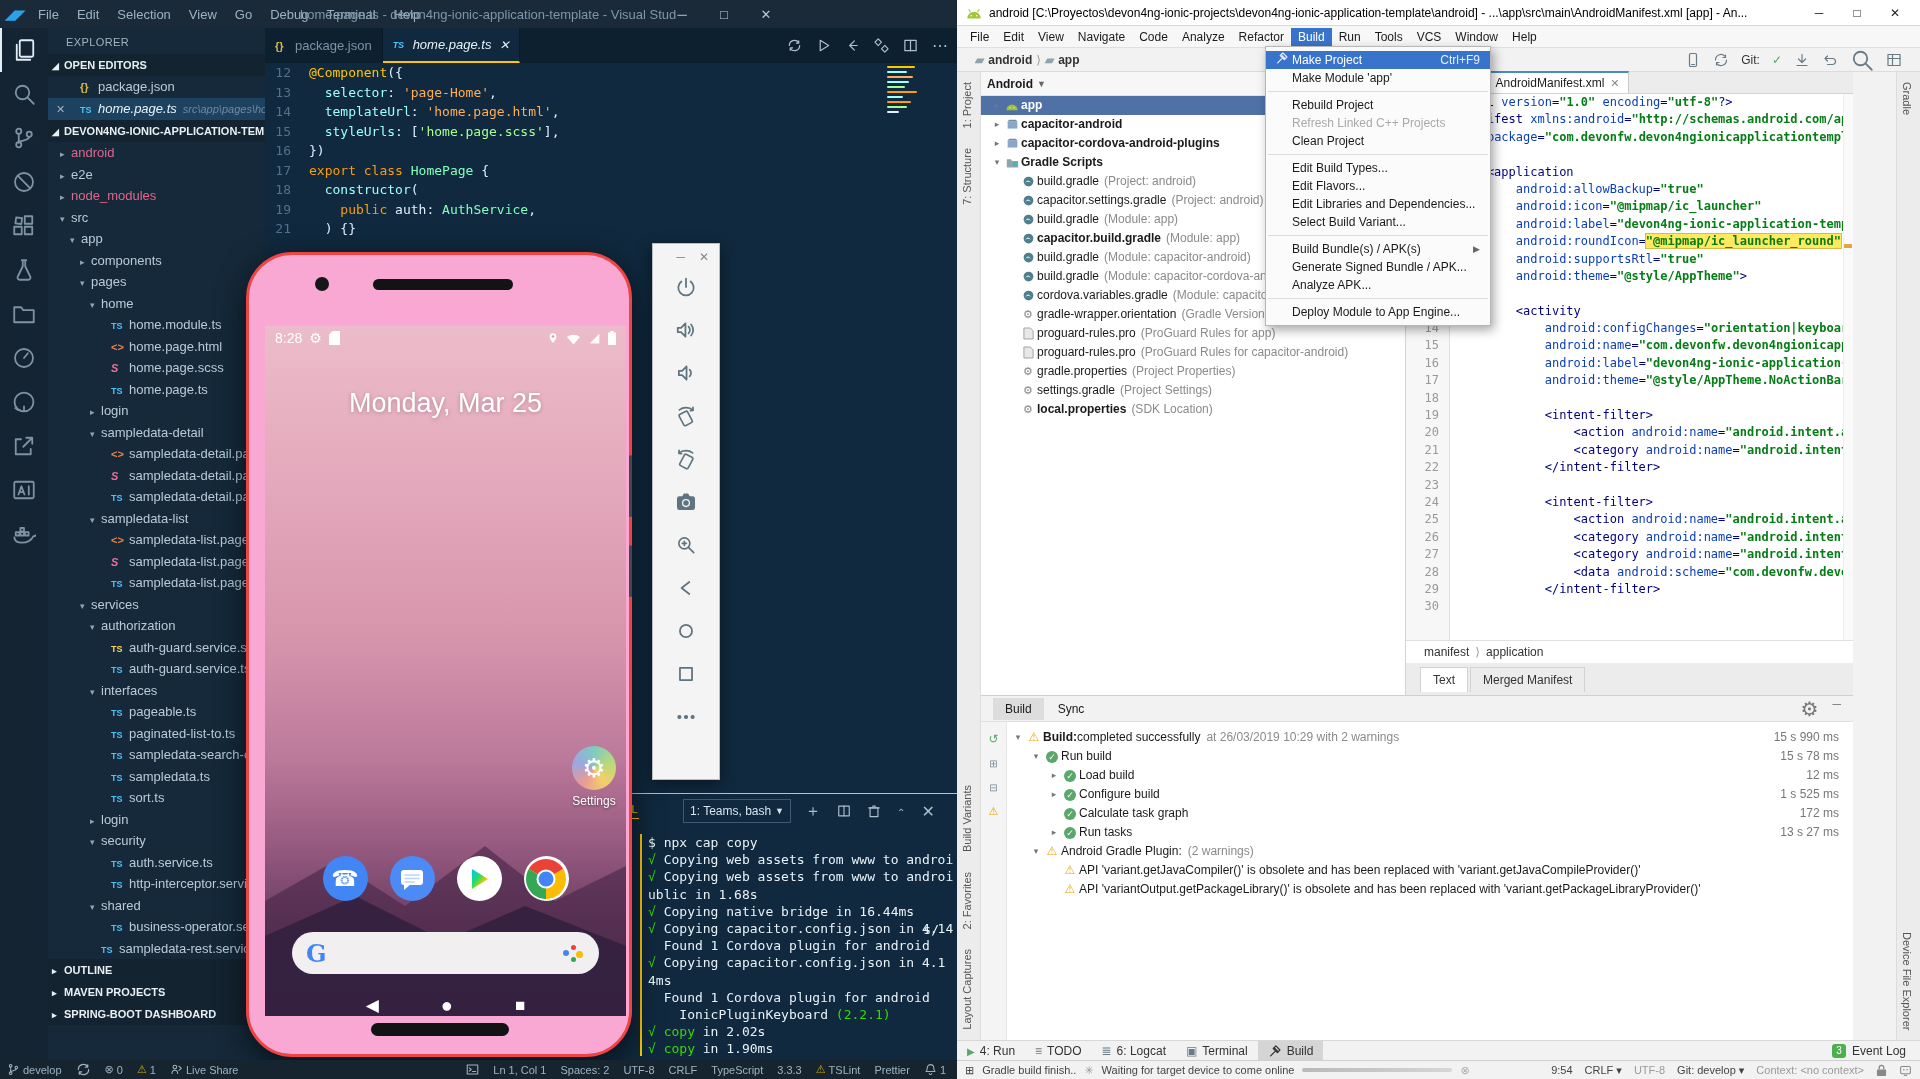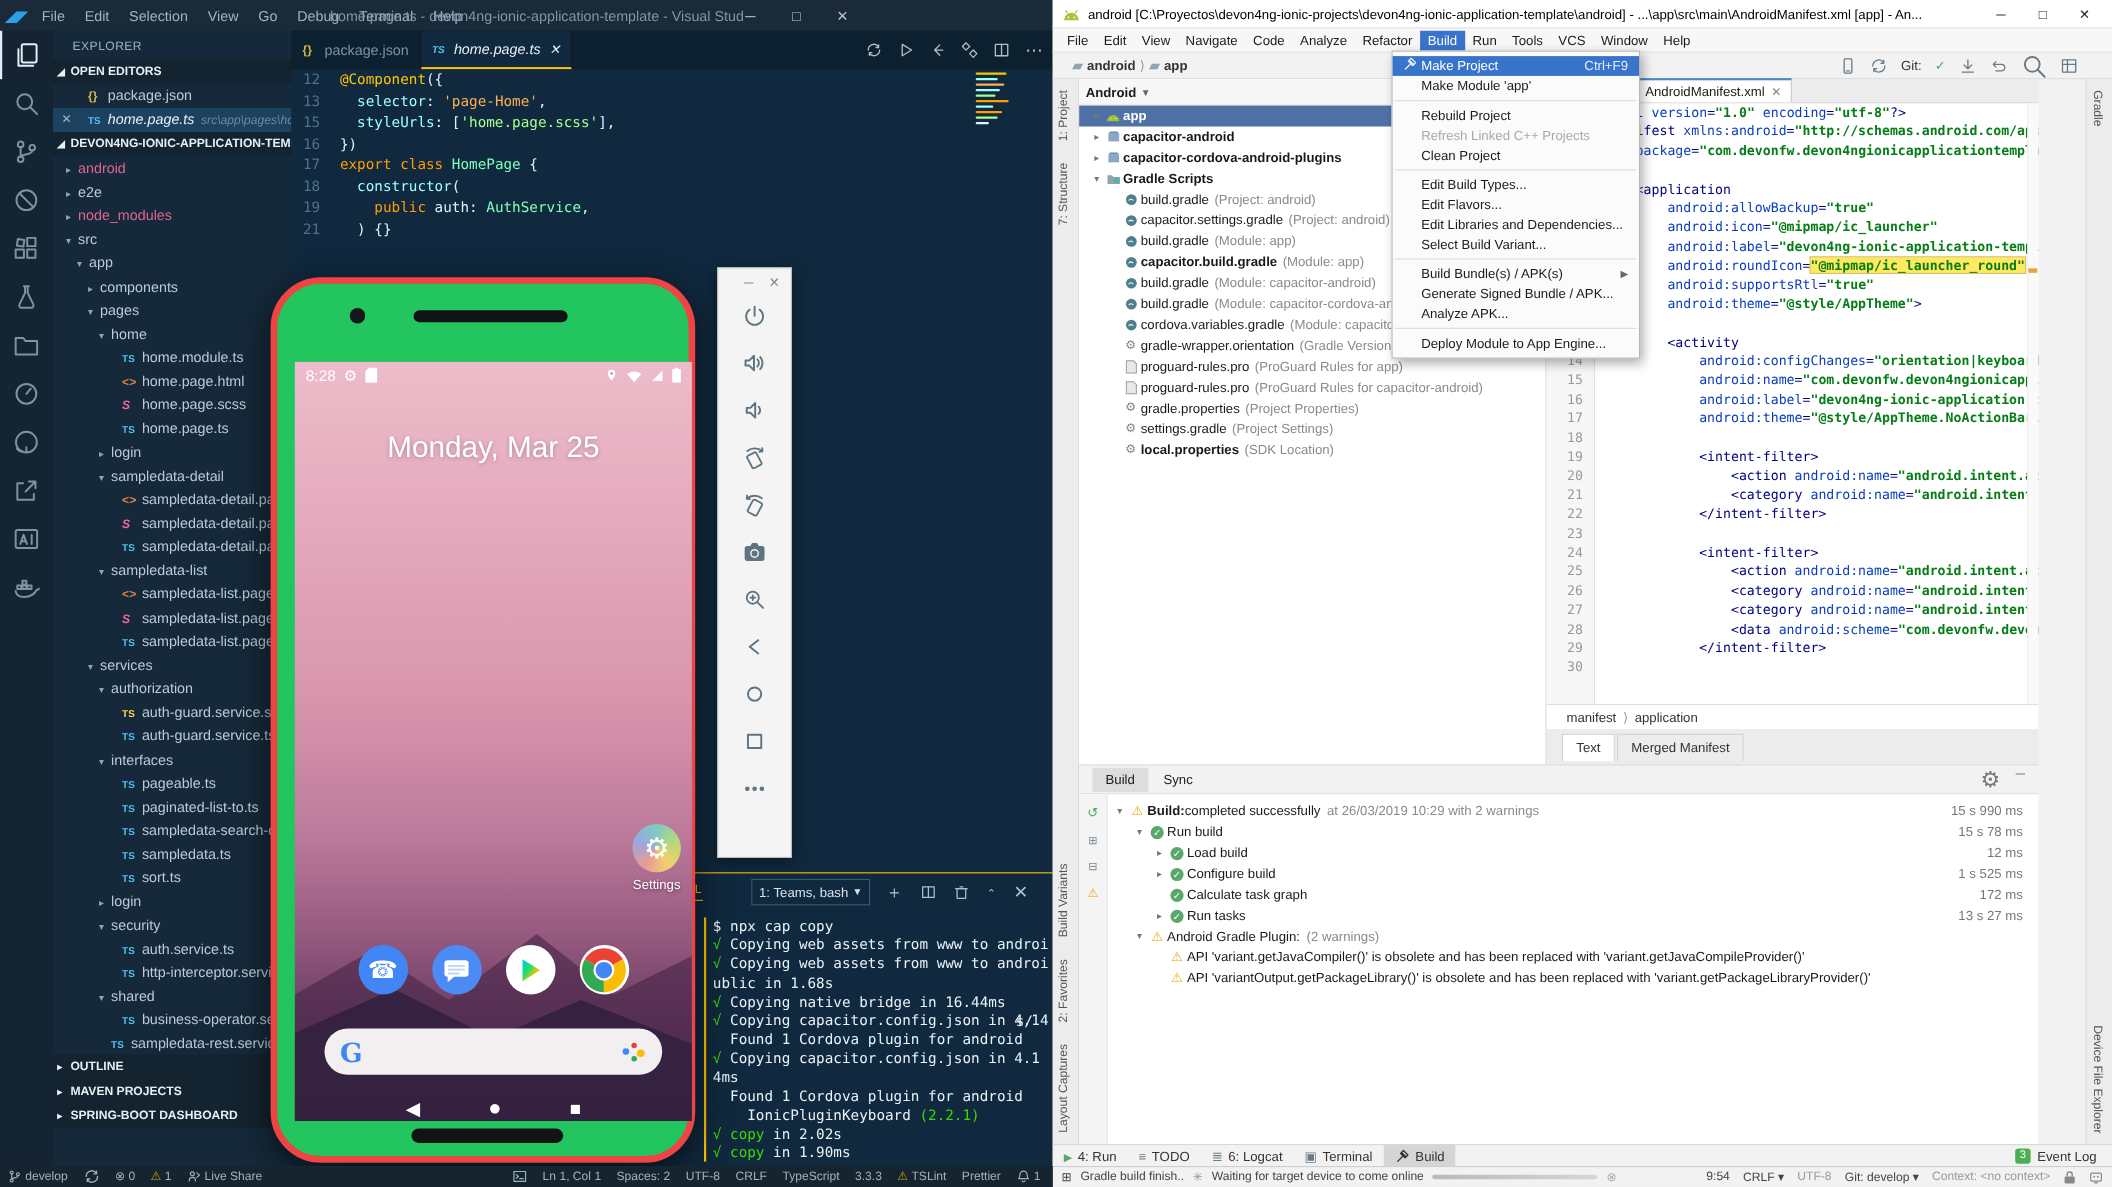--- a/index.html
+++ b/index.html
@@ -56,21 +56,21 @@
   #term-actions { position:absolute; left:540px; top:5px; display:flex; gap:16px; color:#aebfcc; align-items:center; height:24px; }
   #term-body { position:absolute; left:375px; top:40px; right:4px; bottom:4px; border-left:2px solid #ffc600; padding-left:6px; font-family:"DejaVu Sans Mono",monospace; font-size:13px; color:#e8f2f8; overflow:hidden; }
   .tl { height:17.2px; line-height:17.2px; white-space:pre; }
   .tg { color:#3ad900; } .tb { font-weight:normal; }
   #term-stray { position:absolute; right:18px; top:128px; color:#e8f2f8; font-family:"DejaVu Sans Mono",monospace; font-size:13px; }
   #vsc-statusbar { position:absolute; left:0; top:1060px; width:957px; height:19px; background:#16242f; color:#9db4c0; font-size:11px; display:flex; align-items:center; z-index:70; }
   #vsc-statusbar .sseg { display:flex; align-items:center; gap:3px; padding:0 7px; white-space:nowrap; }
   #vsc-sb-right { position:absolute; right:4px; display:flex; }
 
   
-  #phone { position:absolute; left:246px; top:252px; width:386px; height:805px; background:#22c55e; border-radius:46px; z-index:50; box-shadow:0 8px 30px rgba(0,0,0,.6); border:6px solid #ef4444; }
+  #phone { position:absolute; left:246px; top:252px; width:386px; height:805px; background:#f9a8d4; border-radius:46px; z-index:50; box-shadow:0 8px 30px rgba(0,0,0,.6); border:3px solid #ef4444; }
   #phone .sidebtn { position:absolute; right:-3px; width:3px; background:#43484c; border-radius:2px; }
   #p-cam { position:absolute; left:66px; top:22px; width:14px; height:14px; border-radius:50%; background:#15171a; }
   #p-speak-top { position:absolute; left:124px; top:24px; width:140px; height:11px; border-radius:6px; background:#111315; }
   #p-speak-bot { position:absolute; left:122px; top:768px; width:138px; height:13px; border-radius:7px; background:#111315; }
   #p-screen { position:absolute; left:16px; top:71px; width:361px; height:690px; overflow:hidden; background:linear-gradient(180deg,#ecbcca 0%,#e4a9bc 22%,#d795ac 45%,#bd7b9c 62%,#94587e 76%,#6d3f64 86%,#472a4b 95%,#3a2242 100%); }
   #p-mountains { position:absolute; left:0; bottom:0; width:100%; height:210px; }
   #p-status { position:absolute; left:0; top:0; width:100%; height:24px; display:flex; align-items:center; color:#fff; font-size:14px; padding:0 10px; gap:7px; }
   #p-status .spacer { flex:1; }
   #p-date { position:absolute; left:0; top:62px; width:100%; text-align:center; color:#fff; font-size:27px; font-weight:400; text-shadow:0 1px 4px rgba(0,0,0,.25); }
   #p-settings { position:absolute; left:301px; top:420px; width:56px; text-align:center; color:#fff; }
@@ -98,21 +98,21 @@
   #as-title { white-space:nowrap; overflow:hidden; font-size:12px; color:#000; width:830px; }
   #as-controls { position:absolute; right:6px; top:0; display:flex; }
   #as-controls span { width:38px; height:26px; display:flex; align-items:center; justify-content:center; color:#222; font-size:12px; }
   #as-menubar { position:absolute; left:0; top:26px; width:100%; height:22px; background:#f7f7f7; display:flex; align-items:center; padding-left:6px; border-bottom:1px solid #e0e0e0; }
   #as-menubar span { padding:2px 7px; }
   #as-menubar span.active { background:#3874cb; color:#fff; }
   #as-toolbar { position:absolute; left:0; top:48px; width:100%; height:24px; background:#f2f2f2; border-bottom:1px solid #dcdcdc; display:flex; align-items:center; font-size:12px; }
   #as-crumbs { display:flex; align-items:center; gap:4px; padding-left:18px; color:#333; font-weight:bold; }
   #as-crumbs .sep { color:#999; font-weight:normal; }
   #as-crumbs .fldr { color:#90a4ae; }
-  #as-tool-right { position:absolute; right:31px; display:flex; align-items:center; gap:12px; color:#6a7b88; }
+  #as-tool-right { position:absolute; right:18px; display:flex; align-items:center; gap:12px; color:#6a7b88; }
   #as-tool-right .gitlabel { color:#333; }
   .vstrip { position:absolute; width:24px; background:#ececec; color:#555; font-size:11px; }
   .vstrip .vlabel { writing-mode:vertical-rl; transform:rotate(180deg); padding:10px 4px; white-space:nowrap; }
   .vstrip .vlabel.flip { writing-mode:vertical-rl; transform:none; }
   #as-left-strip { left:0; top:72px; height:968px; border-right:1px solid #dcdcdc; }
   #as-right-strip { right:0; top:72px; height:968px; border-left:1px solid #dcdcdc; }
   #as-left-bottom { position:absolute; left:0; bottom:0; }
   #as-right-bottom { position:absolute; left:0; bottom:0; }
   #as-project { position:absolute; left:24px; top:72px; width:425px; height:623px; background:#fff; border-right:1px solid #d4d4d4; overflow:hidden; }
   #as-proj-head { height:24px; display:flex; align-items:center; padding:0 6px; background:#f7f7f7; border-bottom:1px solid #e3e3e3; font-weight:bold; }
@@ -375,20 +375,21 @@
             <path d="M8 2.5v11"></path>
           </svg>
         </span>
         <span class="ic"><span style="letter-spacing:1px;">⋯</span></span>
       </div>
   </div>
   <div id="vsc-code">
     <div id="vsc-codelines">
         <div class="cl"><span class="ln">12</span><span class="tk-dec">@Component</span><span class="tk-pun">({</span></div>
         <div class="cl"><span class="ln">13</span><span class="tk-prop">  selector</span><span class="tk-pun">: </span><span class="tk-stro">'page-Home'</span><span class="tk-pun">,</span></div>
+        <div class="cl"><span class="ln">14</span><span class="tk-prop">  templateUrl</span><span class="tk-pun">: </span><span class="tk-stro">'home.page.html'</span><span class="tk-pun">,</span></div>
         <div class="cl"><span class="ln">15</span><span class="tk-prop">  styleUrls</span><span class="tk-pun">: [</span><span class="tk-strg">'home.page.scss'</span><span class="tk-pun">],</span></div>
         <div class="cl"><span class="ln">16</span><span class="tk-pun">})</span></div>
         <div class="cl"><span class="ln">17</span><span class="tk-kw">export</span><span class="tk-pun"> </span><span class="tk-kw">class</span><span class="tk-pun"> </span><span class="tk-cls">HomePage</span><span class="tk-pun"> {</span></div>
         <div class="cl"><span class="ln">18</span><span class="tk-prop">  constructor</span><span class="tk-pun">(</span></div>
         <div class="cl"><span class="ln">19</span><span class="tk-kw">    public</span><span class="tk-var"> auth</span><span class="tk-pun">:</span><span class="tk-cls"> AuthService</span><span class="tk-pun">,</span></div>
         <div class="cl"><span class="ln">21</span><span class="tk-pun">  ) {}</span></div>
       </div>
     <div id="vsc-minimap">
         <i style="background: rgb(255, 198, 0); top: 0px; left: 2px; width: 28px;"></i>
         <i style="background: rgb(158, 255, 255); top: 5px; left: 2px; width: 20px;"></i>

